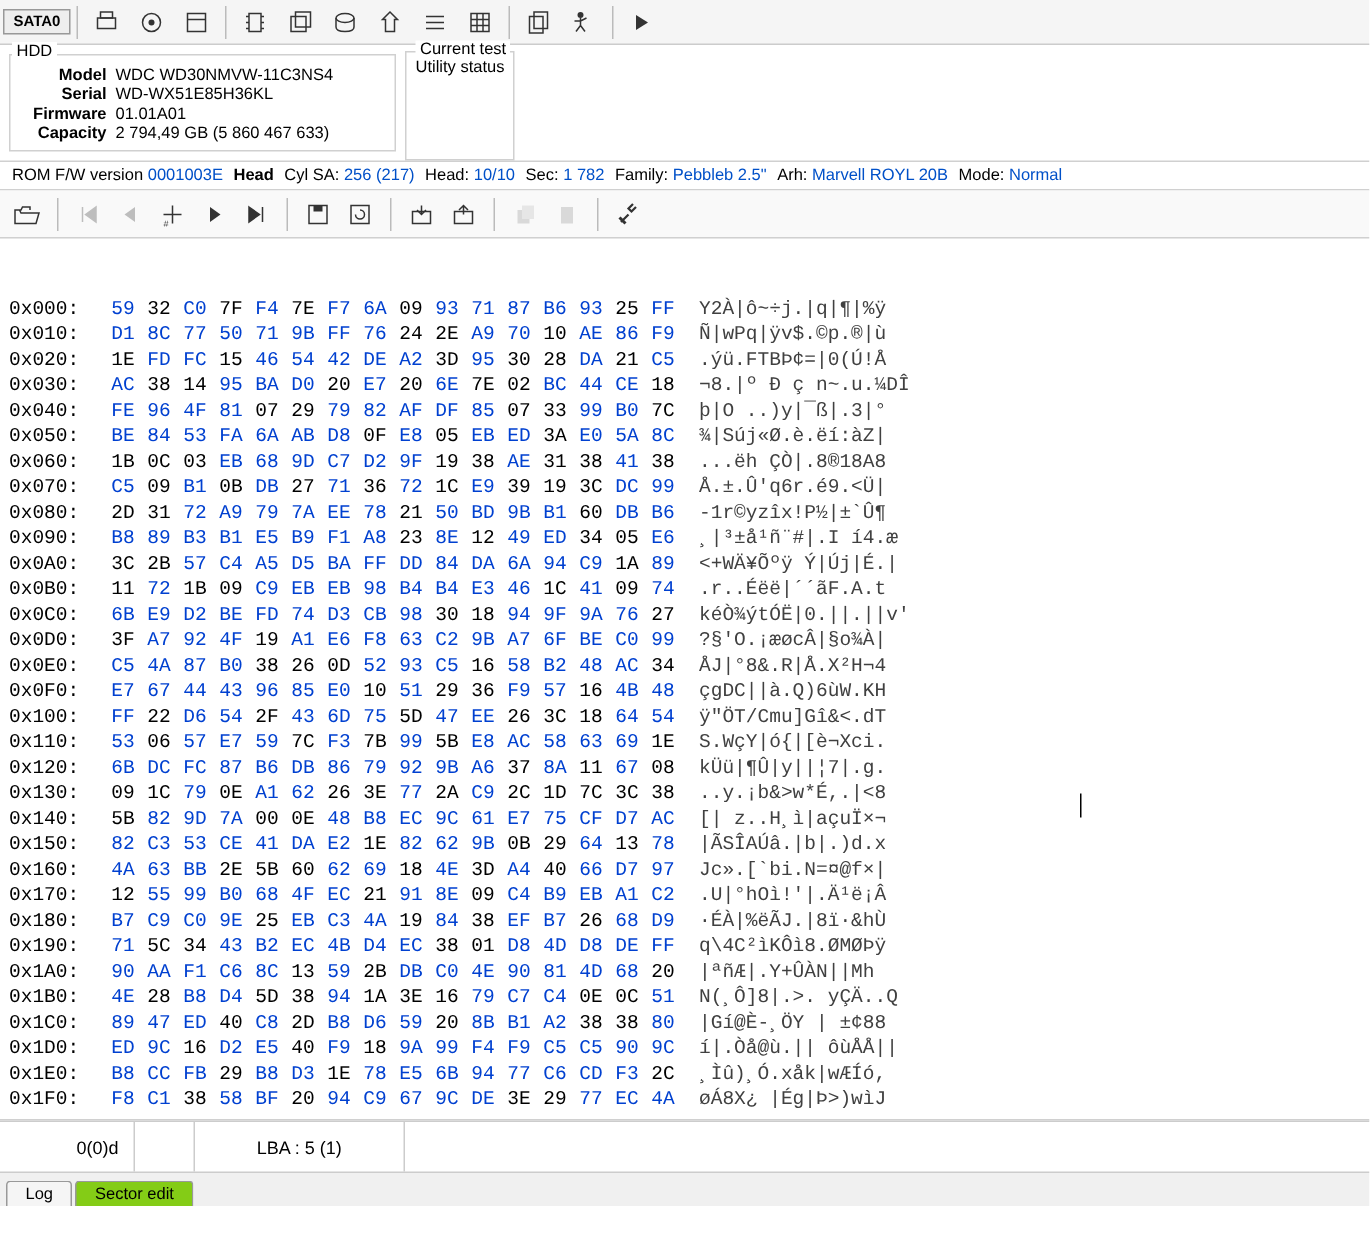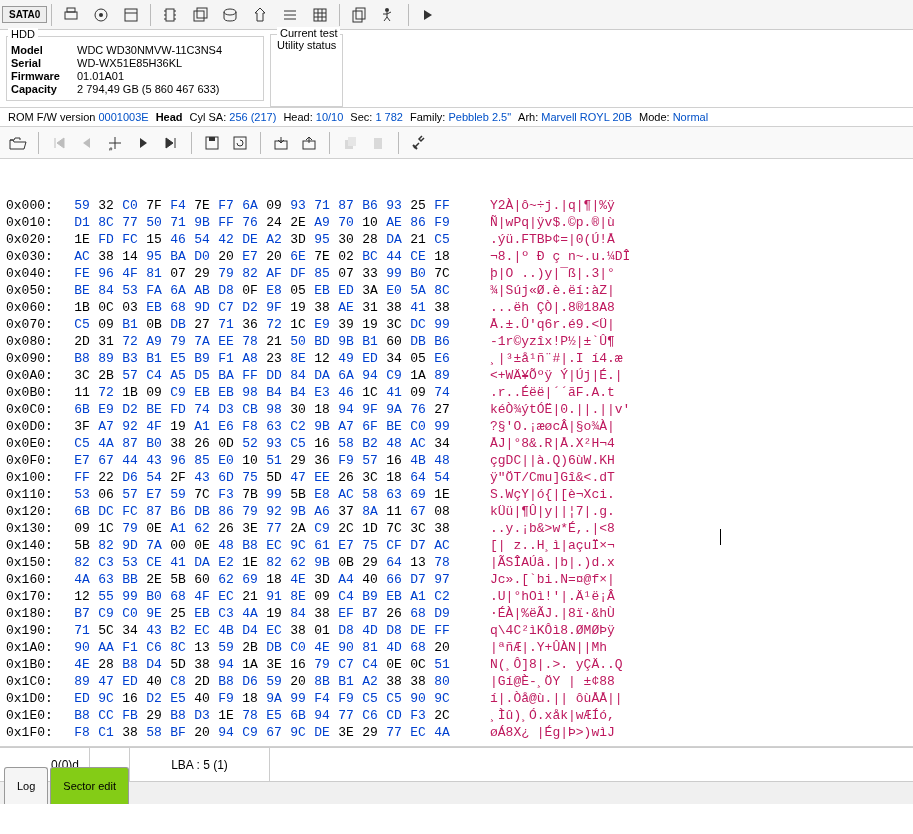--- a/index.html
+++ b/index.html
@@ -6,43 +6,43 @@
 body { font-family: "Segoe UI", Tahoma, sans-serif; font-size: 11px; background: #fff; color: #000; width: 913px; }
 .toolbar-top { display: flex; align-items: center; border-bottom: 1px solid #ccc; height: 30px; background: #f5f5f5; }
 .toolbar-top .tbbtn { width: 28px; height: 26px; display: flex; align-items: center; justify-content: center; border: 1px solid transparent; margin: 0 1px; cursor: pointer; }
 .toolbar-top .divider { width: 1px; height: 22px; background: #bbb; margin: 0 4px; }
 .sata-tab { font-size: 10px; font-weight: bold; padding: 2px 6px; border: 1px solid #999; background: #eee; margin-left: 2px; }
 .info-row { display: flex; border-bottom: 1px solid #d0d0d0; }
 .hdd-panel { width: 270px; padding: 2px 6px 6px 6px; position: relative; }
 .fieldset-label { position: absolute; top: -2px; left: 8px; background: #fff; font-size: 11px; padding: 0 3px; }
 .hdd-panel-inner { border: 1px solid #d0d0d0; padding: 6px 4px 4px 4px; margin-top: 4px; }
 .hdd-line { display: flex; margin: 1px 0; }
-.hdd-label { width: 60px; font-weight: bold; margin-right: 6px; }
+.hdd-label { width: 60px; text-align: right; font-weight: bold; margin-right: 6px; }
 .hdd-val { flex: 1; }
 .right-panels { flex: 1; display: flex; flex-direction: row; }
 .panel-box { border: 1px solid #d0d0d0; margin: 4px 4px 0 0; padding: 4px 6px; position: relative; }
 .panel-box .pblabel { position: absolute; top: -8px; left: 6px; background: #fff; padding: 0 3px; font-size: 11px; }
 .status-bar { display: flex; align-items: center; padding: 3px 8px; border-bottom: 1px solid #d0d0d0; font-size: 11px; gap: 7px; }
 .status-bar .label { color: #000; }
 .status-bar .val-blue { color: #0050c8; }
 .toolbar-mid { display: flex; align-items: center; height: 32px; border-bottom: 1px solid #d0d0d0; padding: 0 4px; background: #f9f9f9; }
 .toolbar-mid .tbbtn { width: 26px; height: 26px; display: flex; align-items: center; justify-content: center; border: 1px solid transparent; margin: 0 1px; cursor: pointer; }
 .toolbar-mid .divider { width: 1px; height: 22px; background: #bbb; margin: 0 6px; }
 .hex-area { font-family: Consolas, "Courier New", monospace; font-size: 13px; line-height: 17px; padding: 4px 6px; white-space: pre; overflow: hidden; height: 588px; border-bottom: 1px solid #d0d0d0; position: relative; }
 .hex-line { display: flex; }
 .hex-addr { color: #000; width: 64px; }
 .hex-bytes { letter-spacing: 0; }
 .hex-bytes span.b { display: inline-block; width: 24px; text-align: center; }
 .hex-bytes span.blue { color: #0040d0; }
-.hex-ascii { margin-left: 36px; color: #be185d; }
+.hex-ascii { margin-left: 12px; color: #404040; }
 .cursor-caret { position: absolute; width: 1px; height: 16px; background: #000; }
 .bottom-status { display: flex; border-top: 1px solid #ccc; border-bottom: 1px solid #ccc; height: 35px; align-items: center; font-size: 12px; }
 .bottom-status .cell { border-right: 1px solid #ccc; padding: 0 10px; height: 100%; display: flex; align-items: center; }
 .tabs-bottom { display: flex; height: 22px; align-items: flex-end; padding-left: 4px; background: #f0f0f0; }
-.tabs-bottom .tab { padding: 12px 12px; border: 1px solid #999; border-bottom: none; background: #f5f5f5; margin-right: 2px; font-size: 11px; cursor: pointer; border-radius: 3px 3px 0 0; }
+.tabs-bottom .tab { padding: 2px 12px; border: 1px solid #999; border-bottom: none; background: #f5f5f5; margin-right: 2px; font-size: 11px; cursor: pointer; border-radius: 3px 3px 0 0; }
 .tabs-bottom .tab.active { background: #84cc16; }
 svg { display: block; }
 </style>
 </head>
 <body>
 
 <div class="toolbar-top">
   <span class="sata-tab">SATA0</span>
   <div class="divider"></div>
   <div class="tbbtn">

